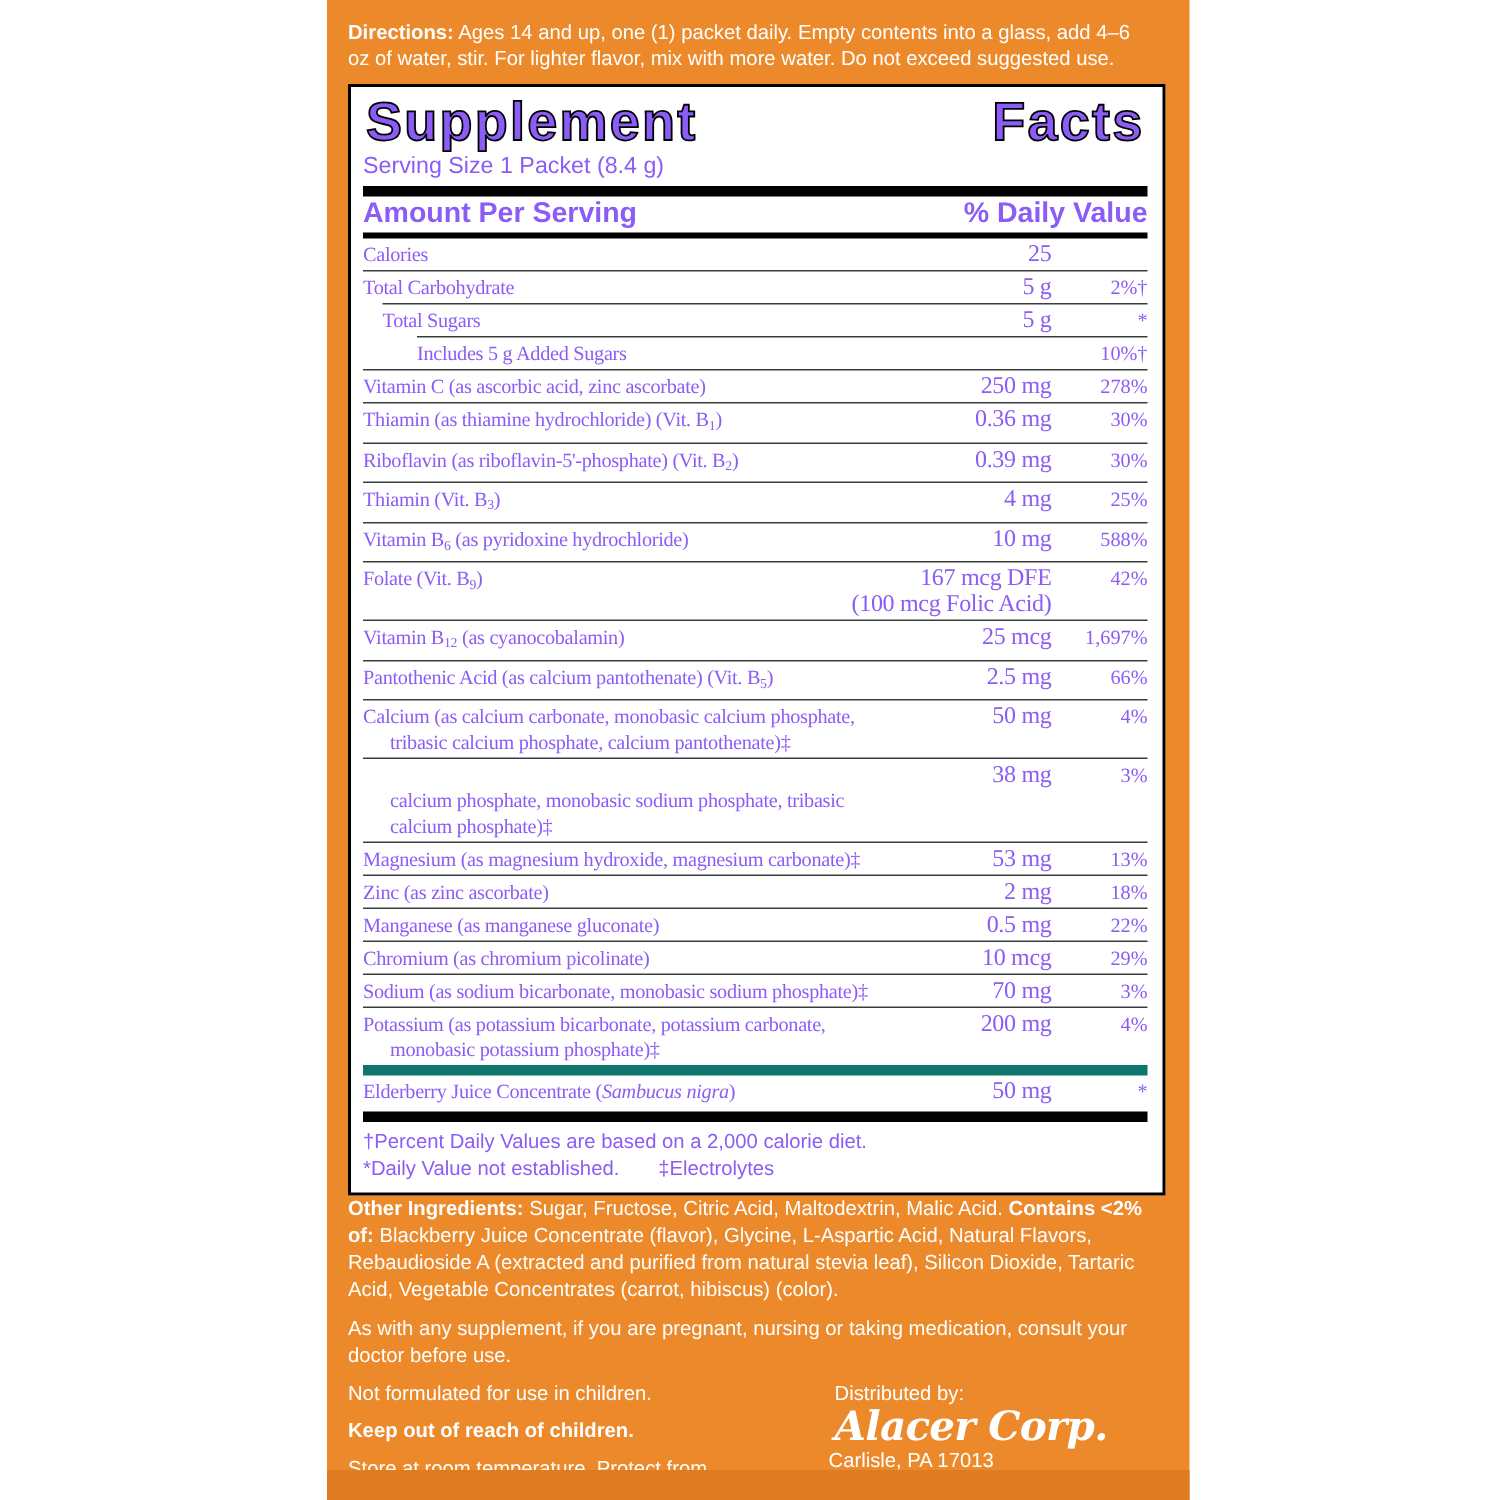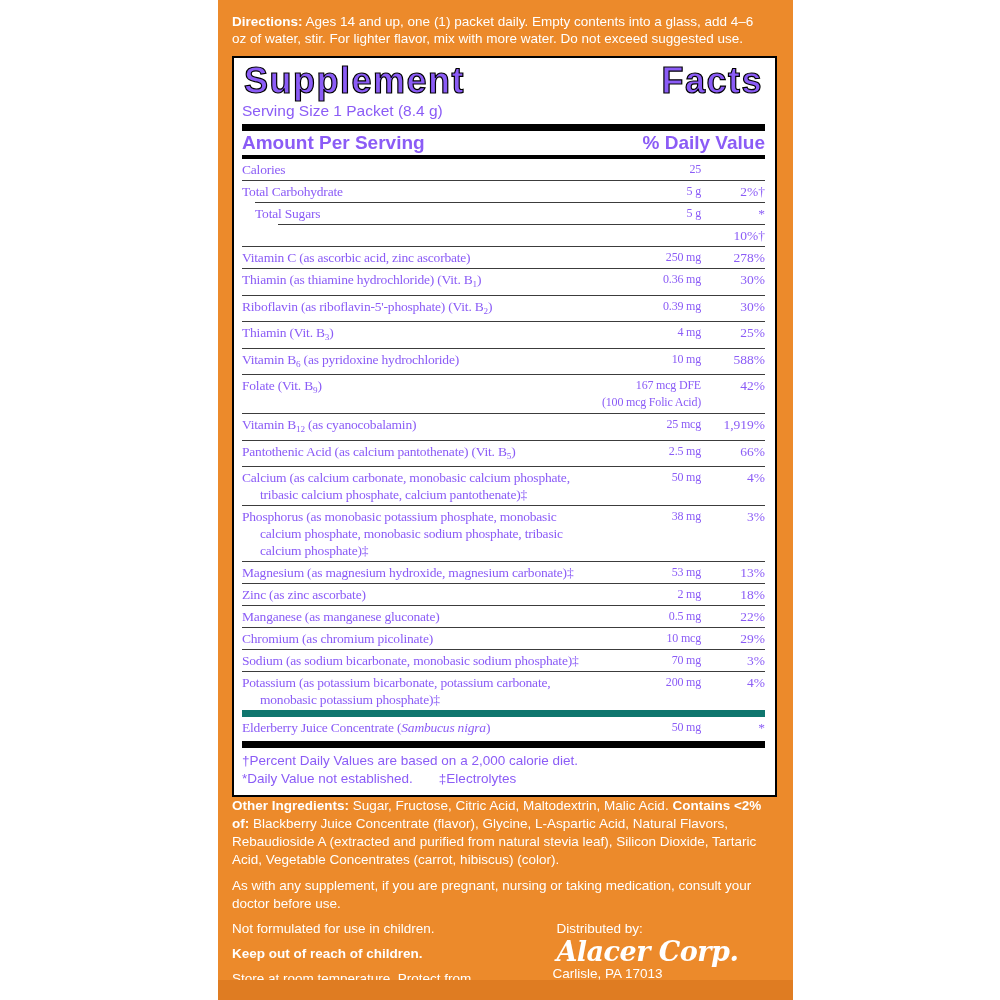--- a/index.html
+++ b/index.html
@@ -24,21 +24,21 @@
   .frow{position:relative;padding:2px 0 2px;min-height:17px;font-family:Liberation Serif, serif;}
   .sep-hair{border-top:1px solid #3c3c3c;}
   .sep-thick{border-top:7px solid #0f766e;}
   .ind1{margin-left:13px;}
   .ind2{margin-left:36px;}
   .flabel{font-size:13.5px;letter-spacing:-0.2px;line-height:17px;
           padding-left:18px;text-indent:-18px;padding-right:100px;}
   .flabel .ital{font-style:italic;}
   .flabel .subsc{font-size:0.68em;vertical-align:-0.28em;}
   .famount{position:absolute;top:2px;right:64px;display:flex;flex-direction:column;
-           align-items:flex-end;font-size:12px;line-height:17px;letter-spacing:-0.2px;justify-content:center;}
+           align-items:flex-end;font-size:16px;line-height:17px;letter-spacing:-0.2px;justify-content:center;}
   .famount div{white-space:nowrap;}
   .fdv{position:absolute;top:2px;right:0;text-align:right;font-size:13.5px;line-height:17px;}
   .footnotes{padding-top:4px;font-size:13.5px;line-height:18px;}
   .fn2b{margin-left:26px;}
   
   .oi{margin-top:9px;font-size:13.5px;line-height:18px;width:545px;}
   .consult{margin-top:8px;font-size:13.5px;line-height:18px;width:545px;}
   .bottom-cols{display:flex;margin-top:7px;}
   .left-col{width:302px;font-size:13.5px;line-height:18px;}
   .left-col p{margin:0 0 7px;}
@@ -86,20 +86,21 @@
               <div class="fdv">2%†</div>
             </div>
             <div class="frow sep-hair ind1">
               <div class="flabel"><span>Total Sugars</span></div>
               <div class="famount">
                 <div>5 g</div>
               </div>
               <div class="fdv">*</div>
             </div>
             <div class="frow sep-hair ind2">
+              <div class="flabel"><span>Includes 5 g Added Sugars</span></div>
               <div class="famount"></div>
               <div class="fdv">10%†</div>
             </div>
             <div class="frow sep-hair">
               <div class="flabel"><span>Vitamin C (as ascorbic acid, zinc ascorbate)</span></div>
               <div class="famount">
                 <div>250 mg</div>
               </div>
               <div class="fdv">278%</div>
             </div>
@@ -137,38 +138,38 @@
                 <div>167 mcg DFE</div>
                 <div>(100 mcg Folic Acid)</div>
               </div>
               <div class="fdv">42%</div>
             </div>
             <div class="frow sep-hair">
               <div class="flabel"><span>Vitamin B</span><span class="subsc">12</span><span> (as cyanocobalamin)</span></div>
               <div class="famount">
                 <div>25 mcg</div>
               </div>
-              <div class="fdv">1,919%</div>
+              <div class="fdv">1,697%</div>
             </div>
             <div class="frow sep-hair">
               <div class="flabel"><span>Pantothenic Acid (as calcium pantothenate) (Vit. B</span><span class="subsc">5</span><span>)</span></div>
               <div class="famount">
                 <div>2.5 mg</div>
               </div>
               <div class="fdv">66%</div>
             </div>
             <div class="frow sep-hair">
               <div class="flabel"><span>Calcium (as calcium carbonate, monobasic calcium phosphate,</span><br><span>tribasic calcium phosphate, calcium pantothenate)‡</span></div>
               <div class="famount">
                 <div>50 mg</div>
               </div>
               <div class="fdv">4%</div>
             </div>
             <div class="frow sep-hair">
-              <div class="flabel"><span>Phosphorus (as monobasic potassium phosphate, monobasic</span><br><span>calcium phosphate, monobasic sodium phosphate, tribasic</span><br><span>calcium phosphate)‡</span></div>
+              <div class="flabel"><br><span>calcium phosphate, monobasic sodium phosphate, tribasic</span><br><span>calcium phosphate)‡</span></div>
               <div class="famount">
                 <div>38 mg</div>
               </div>
               <div class="fdv">3%</div>
             </div>
             <div class="frow sep-hair">
               <div class="flabel"><span>Magnesium (as magnesium hydroxide, magnesium carbonate)‡</span></div>
               <div class="famount">
                 <div>53 mg</div>
               </div>

